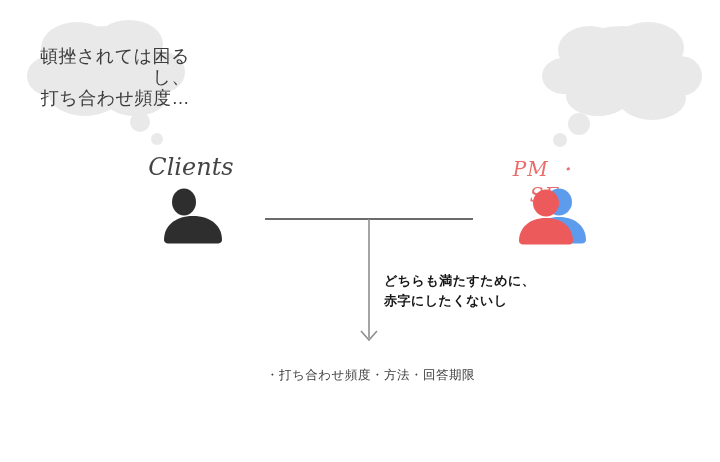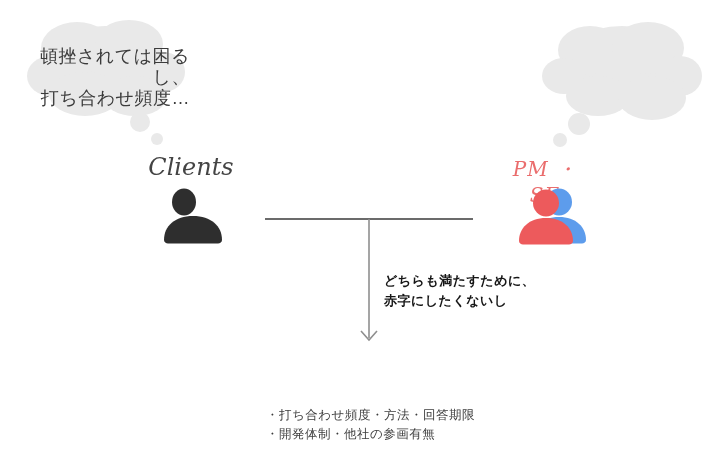--- a/index.html
+++ b/index.html
@@ -109,18 +109,17 @@
     <line class="h-line" x1="5" y1="7" x2="213" y2="7"></line>
     <line class="v-line" x1="109" y1="7" x2="109" y2="126"></line>
     <polyline class="arrow-head" points="101,119 109,128 117,119"></polyline>
   </svg>
 
   <div class="abs annotation" style="left:384px;top:271px;">
     <div>どちらも満たすために、</div>
     <div>赤字にしたくないし</div>
   </div>
 
-  <div class="abs cond-list" style="left:266px;top:366px;margin-top:40px;">
+  <div class="abs cond-list" style="left:266px;top:366px;">
     <div>・打ち合わせ頻度・方法・回答期限</div>
-    <div>・開発体制・他社の参画有無</div>
   </div>
 
 </div>
 
 </body></html>

